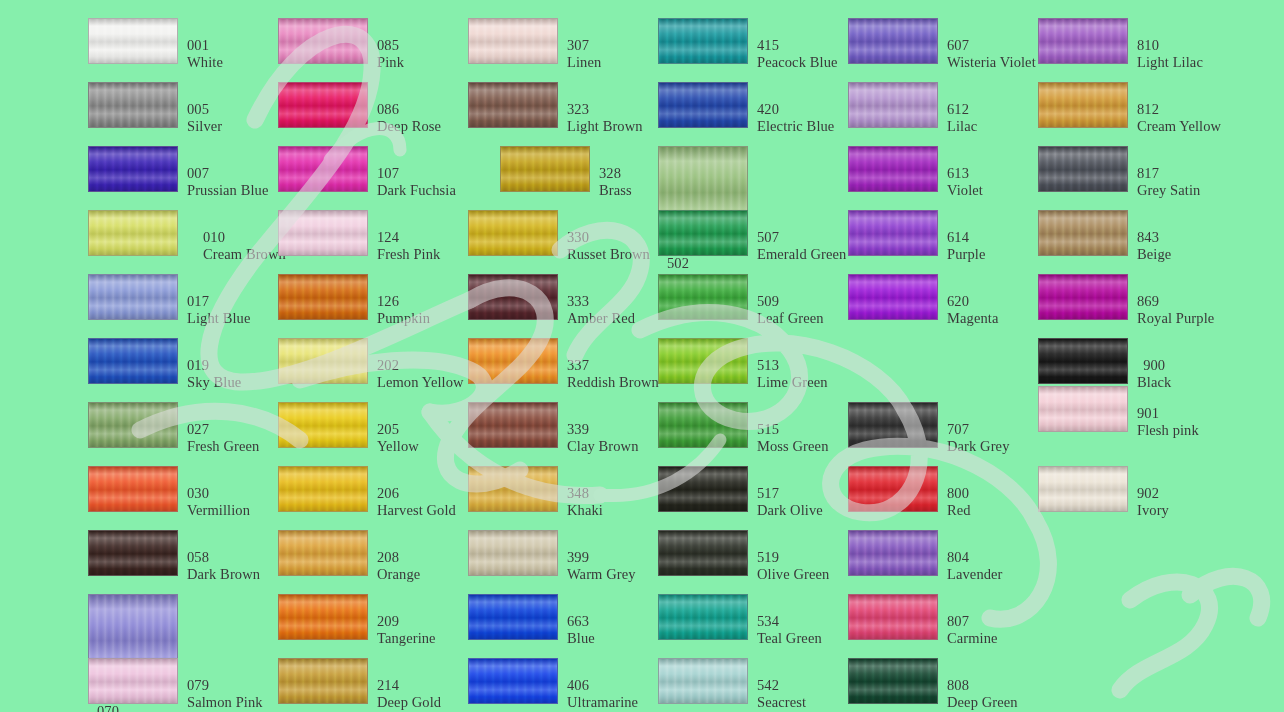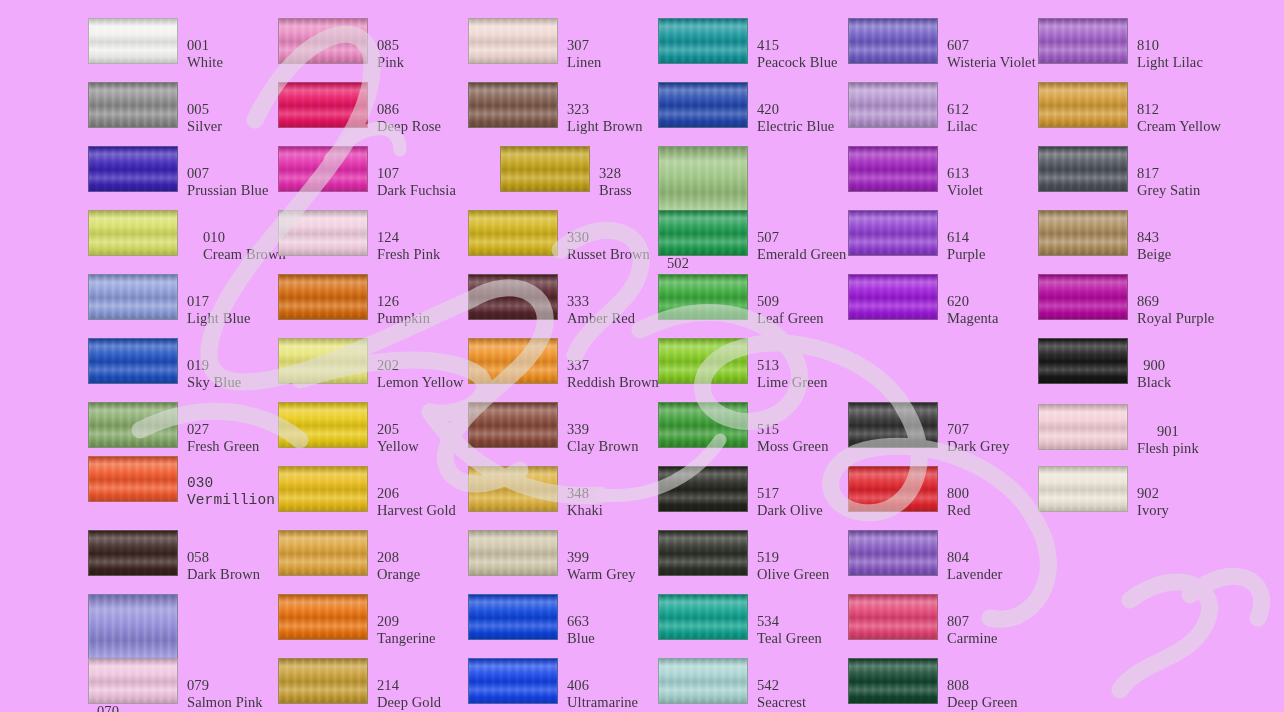--- a/index.html
+++ b/index.html
@@ -13,21 +13,21 @@
     height: 712px;
     overflow: hidden;
     font-family: "Liberation Serif", "DejaVu Serif", serif;
     position: relative;
   }
 
   #chart {
     position: relative;
     width: 1284px;
     height: 712px;
-    background: #f0abfc;
+    background: #86efac;
   }
 
   
   .watermark {
     position: absolute;
     left: 0; top: 0;
     width: 1284px;
     height: 712px;
     pointer-events: none;
     z-index: 5;
@@ -180,21 +180,21 @@
             <span class="cname">Sky Blue</span>
           </div>
         </div>
         <div class="cell" style="top: 402px;">
           <div class="swatch" style="background: rgb(131, 168, 104);"></div>
           <div class="labels">
             <span class="code">027</span>
             <span class="cname">Fresh Green</span>
           </div>
         </div>
-        <div class="cell" style="top: 456px; font-family: Liberation Mono, monospace;">
+        <div class="cell" style="top: 466px;">
           <div class="swatch" style="background: rgb(240, 86, 42);"></div>
           <div class="labels">
             <span class="code">030</span>
             <span class="cname">Vermillion</span>
           </div>
         </div>
         <div class="cell" style="top: 530px;">
           <div class="swatch" style="background: rgb(58, 36, 32);"></div>
           <div class="labels">
             <span class="code">058</span>
@@ -561,21 +561,21 @@
             <span class="cname">Royal Purple</span>
           </div>
         </div>
         <div class="cell" style="top: 338px; text-align: center;">
           <div class="swatch" style="background: rgb(23, 23, 23);"></div>
           <div class="labels">
             <span class="code">900</span>
             <span class="cname">Black</span>
           </div>
         </div>
-        <div class="cell" style="top: 404px; text-align: center;">
+        <div class="cell" style="top: 386px;">
           <div class="swatch" style="background: rgb(244, 206, 214);"></div>
           <div class="labels">
             <span class="code">901</span>
             <span class="cname">Flesh pink</span>
           </div>
         </div>
         <div class="cell" style="top: 466px;">
           <div class="swatch" style="background: rgb(236, 228, 214);"></div>
           <div class="labels">
             <span class="code">902</span>

